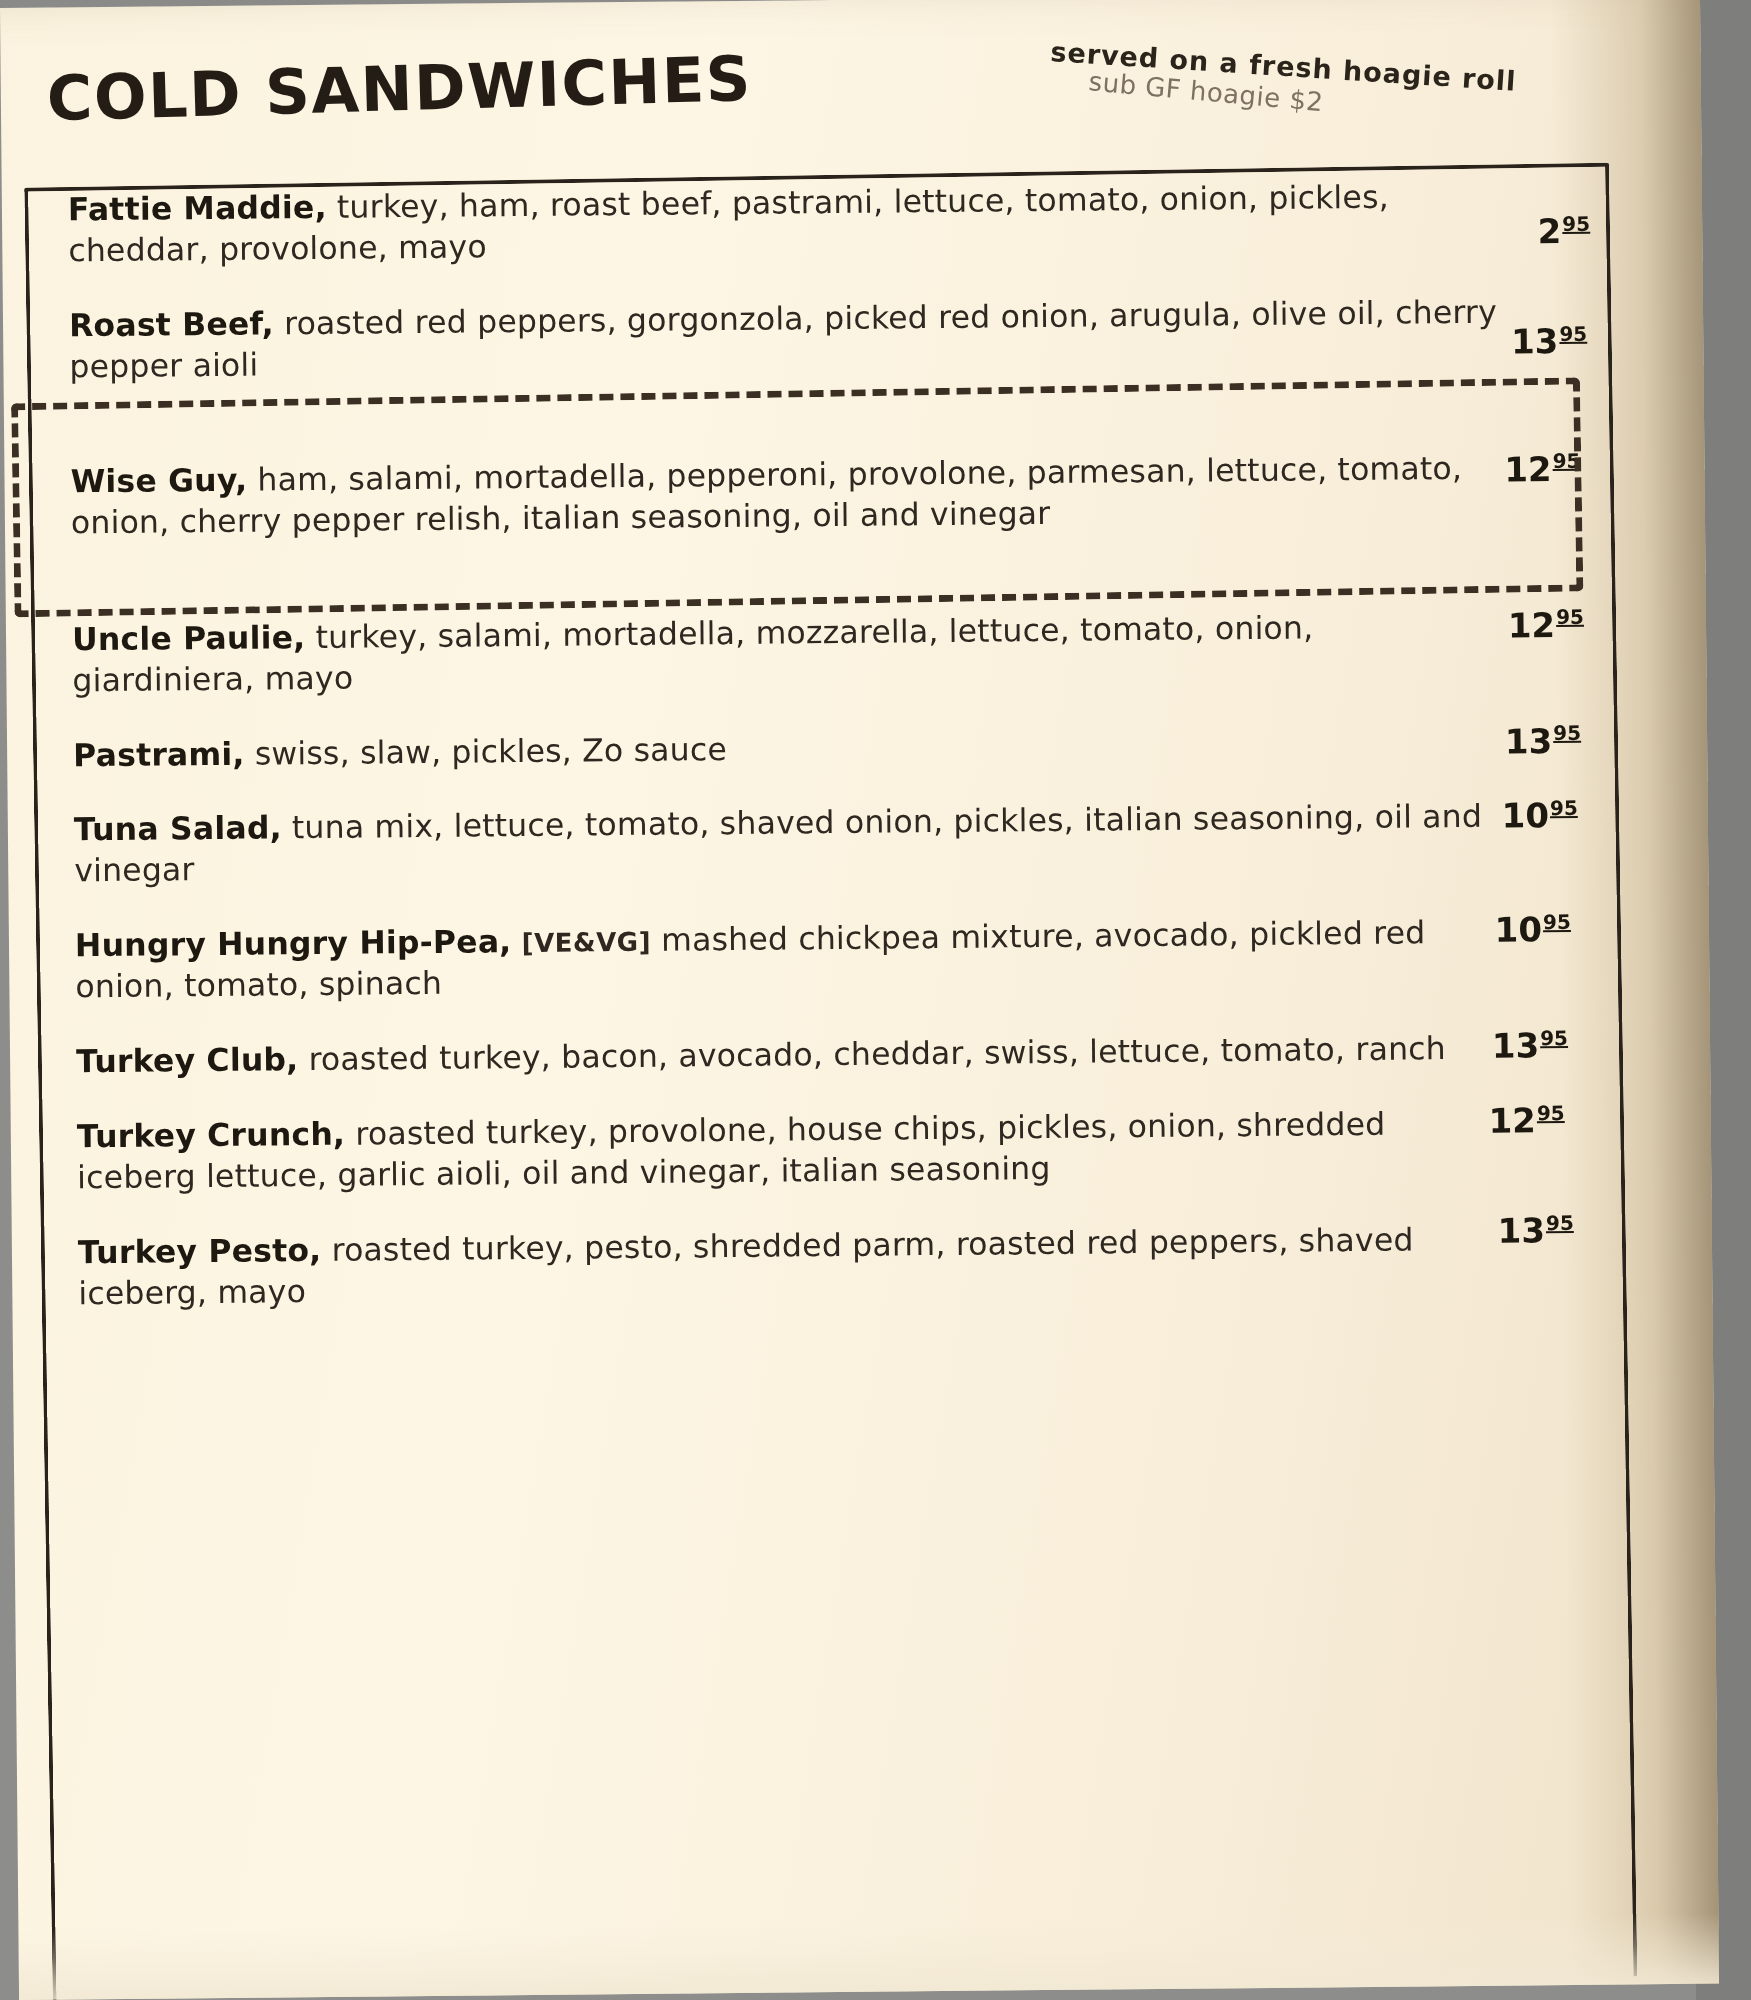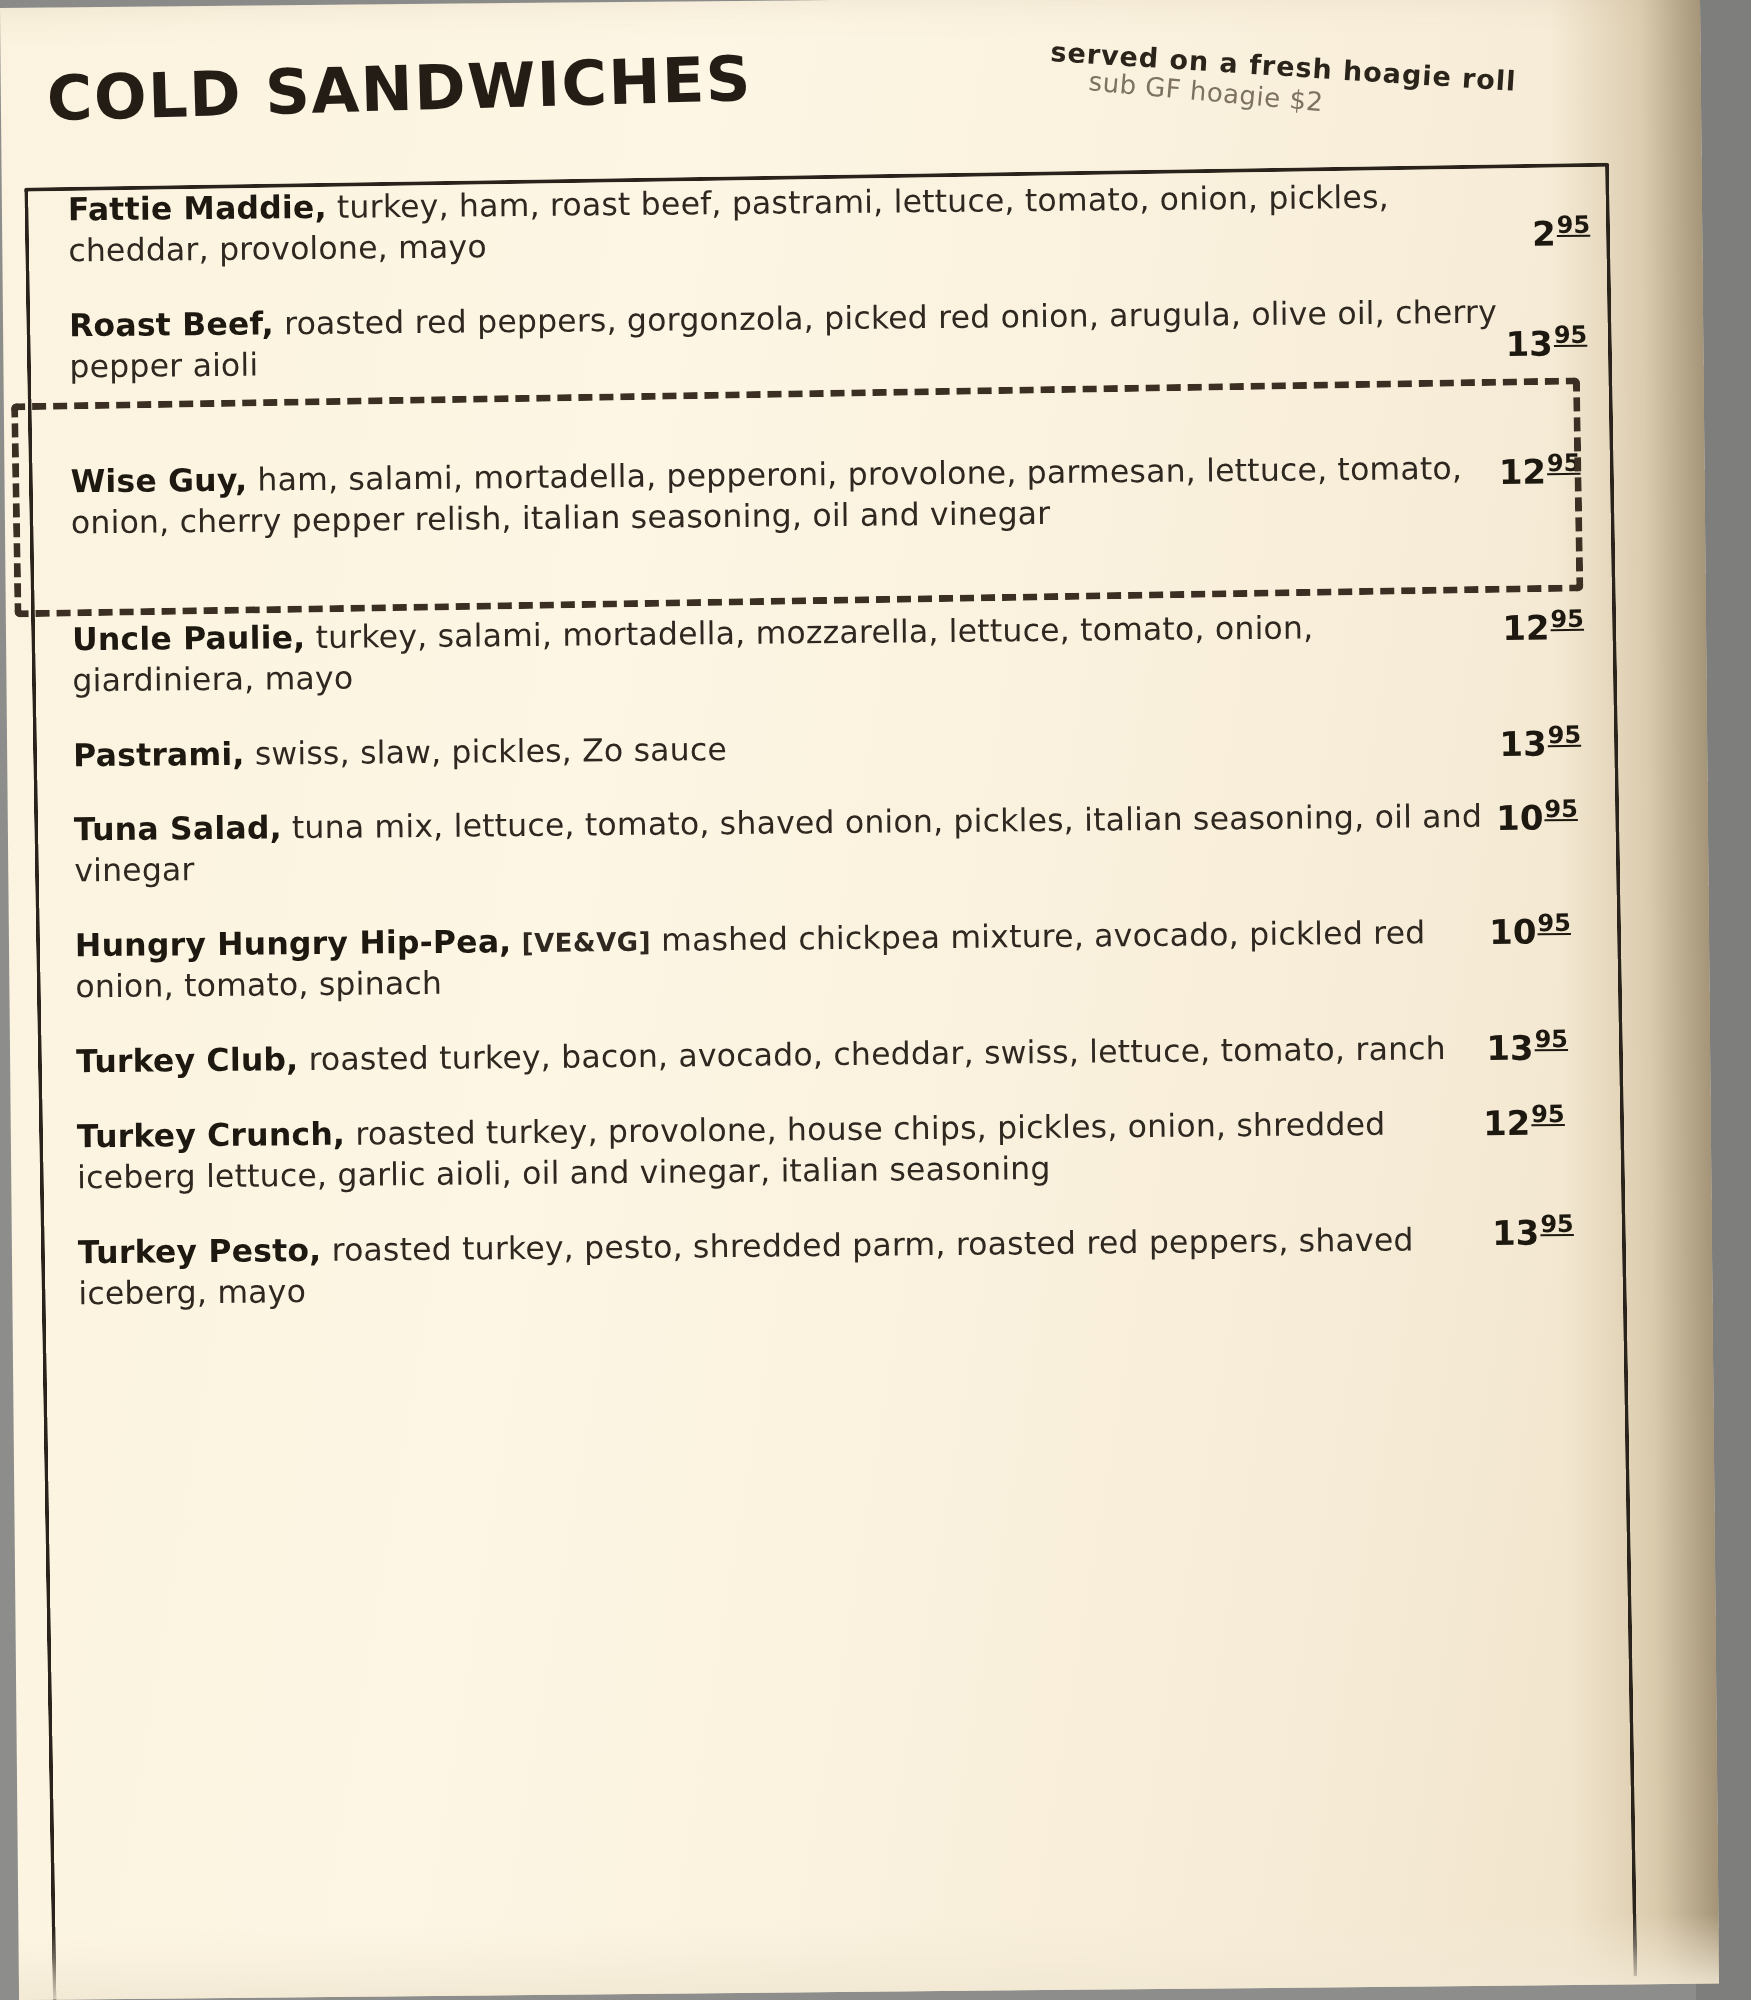--- a/index.html
+++ b/index.html
@@ -141,21 +141,21 @@
   .price {
     position: absolute;
     right: 10px;
     top: 2px;
     font-weight: bold;
     font-size: 34px;
     color: #1d1810;
     white-space: nowrap;
   }
   .price sup {
-    font-size: 24px;
+    font-size: 20px;
     text-decoration: underline;
     vertical-align: super;
     margin-left: 1px;
   }
 
   
   .i0 { margin-top: 0px; }
   .i0 .price { top: 36px; right: 18px; }
   .i1 .price { top: 30px; right: 22px; }
   .i2 .price { top: 2px; right: 30px; }

